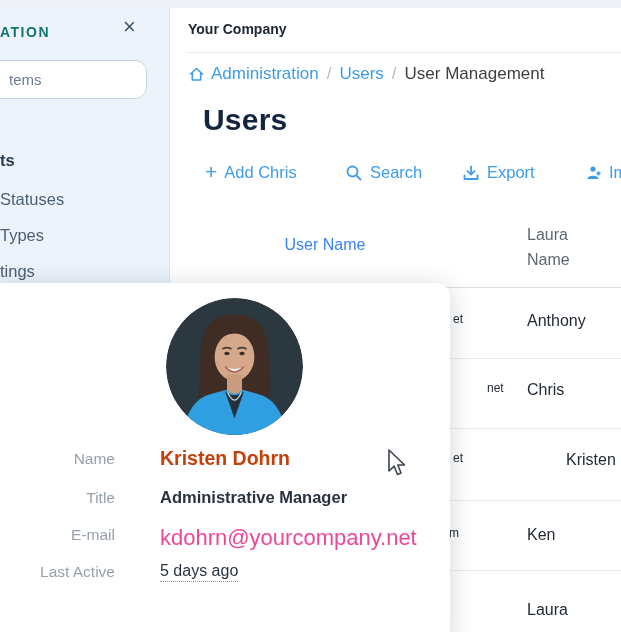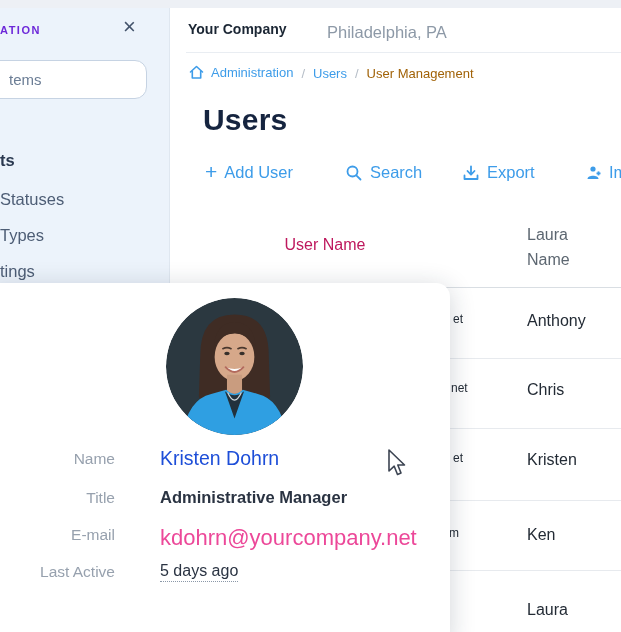--- a/index.html
+++ b/index.html
@@ -5,64 +5,64 @@
   * { margin:0; padding:0; box-sizing:border-box; }
   body { font-family:"Liberation Sans", sans-serif; background:#fff; }
   .app { position:relative; width:621px; height:632px; overflow:hidden; background:#fff; }
   .abs { position:absolute; }
 
   
   .top-strip { left:0; top:0; width:621px; height:8px; background:#edf0f5; }
 
   
   .sidebar { left:0; top:8px; width:170px; height:624px; background:#ecf3fb; border-right:1px solid #dfe7f0; }
-  .sb-title { left:0; top:16px; font-size:11px; font-weight:bold; letter-spacing:1.5px; color:#6d28d9; }
+  .sb-title { left:0; top:16px; font-size:14px; font-weight:bold; letter-spacing:1.5px; color:#0f766e; }
   .sb-close { left:123px; top:8px; font-size:22px; color:#43536b; cursor:pointer; line-height:1; }
   .sb-search { left:-20px; top:52px; width:167px; height:39px; border:1.5px solid #c6d3e3; border-radius:12px;
                background:#fff; padding-left:28px; font-size:15px; color:#6b7d95; outline:none;
                font-family:"Liberation Sans", sans-serif; }
   .sb-item { left:0; font-size:16.5px; color:#4d5d75; cursor:pointer; white-space:nowrap; }
   .sb-item.bold { font-weight:bold; color:#2a3950; }
 
   
   .company { left:188px; top:21px; font-size:14px; font-weight:bold; color:#1b2634; }
   .location { left:327px; top:23px; font-size:16.5px; color:#8d99a7; }
   .hdr-divider { left:186px; top:52px; width:435px; height:1px; background:#e9edf2; }
 
   
-  .breadcrumb { left:188px; top:64px; display:flex; align-items:flex-end; gap:8px; font-size:13px; }
+  .breadcrumb { left:188px; top:64px; display:flex; align-items:flex-end; gap:8px; font-size:17px; }
   .bc-link { color:#3d9ce9; cursor:pointer; display:flex; align-items:center; gap:6px; }
   .bc-sep { color:#b4bcc6; }
-  .bc-current { color:#a16207; }
+  .bc-current { color:#404040; }
 
   .page-title { left:203px; top:103px; font-size:30px; font-weight:800; color:#15243f; letter-spacing:0.2px; }
 
   
   .tb-btn { top:163px; display:flex; align-items:center; gap:7px; color:#3d9ce9; font-size:16.5px; cursor:pointer; white-space:nowrap; }
   .tb-add { left:205px; }
   .tb-search { left:345px; }
   .tb-export { left:462px; }
   .tb-import { left:584px; }
   .plus-glyph { font-size:21px; font-weight:400; line-height:1; margin-top:-2px; }
 
   
-  .th-user { left:240px; top:236px; width:170px; text-align:center; font-size:16px; color:#be185d; }
+  .th-user { left:240px; top:236px; width:170px; text-align:center; font-size:16px; color:#3b82f6; }
   .th-first { left:527px; top:223px; width:55px; font-size:16px; color:#5d6771; line-height:1.55; }
   .t-divider { left:186px; width:435px; height:1px; background:#e7eaee; }
   .t-divider.head { background:#d9dee3; }
   .cell-first { left:527px; font-size:16px; color:#232b35; }
   .cell-frag { font-size:12px; color:#232b35; }
 
   
   .popup { left:-12px; top:283px; width:462px; height:360px; background:#fff;
            border-radius:0 14px 0 0; box-shadow:0 4px 26px rgba(25,39,60,0.20); z-index:5; }
   .avatar { position:absolute; left:178px; top:15px; width:137px; height:137px; border-radius:50%; overflow:hidden; }
   .p-label { position:absolute; left:0; width:127px; text-align:right; font-size:15.5px; color:#97a1ae; }
   .p-value { position:absolute; left:172px; white-space:nowrap; }
-  .p-name { top:164px; font-size:19.5px; font-weight:normal; color:#1d4ed8; }
+  .p-name { top:164px; font-size:19.5px; font-weight:bold; color:#c2410c; }
   .p-title { top:205px; font-size:16.5px; font-weight:600; color:#2a3342; }
   .p-email { top:242px; font-size:22px; color:#ec4899; cursor:pointer; }
   .p-last { top:279px; font-size:16px; font-weight:500; color:#2a3342; border-bottom:1.5px dotted #8b98a8; padding-bottom:1px; cursor:default; }
 
   .cursor { left:386px; top:448px; z-index:10; pointer-events:none; }
 
   svg.icon { display:block; }
 </style>
 </head>
 <body>
@@ -75,42 +75,41 @@
     <div class="abs sb-title">ATION</div>
     <div class="abs sb-close">×</div>
     <input class="abs sb-search" value="tems" style="">
     <div class="abs sb-item bold" style="top:143px;">ts</div>
     <div class="abs sb-item" style="top:182px;">Statuses</div>
     <div class="abs sb-item" style="top:218px;">Types</div>
     <div class="abs sb-item" style="top:254px;">tings</div>
   </div>
 
   <div class="abs company">Your Company</div>
-  <div class="abs location">Philadelphia, PA</div>
   <div class="abs hdr-divider"></div>
 
   <div class="abs breadcrumb">
     <span class="bc-link">
       <svg class="icon" width="17" height="17" viewBox="0 0 17 17">
         <path d="M2.5 8 L8.5 2.5 L14.5 8" fill="none" stroke="#3d9ce9" stroke-width="1.6" stroke-linecap="round" stroke-linejoin="round"></path>
         <path d="M4.3 7.2 V14 H12.7 V7.2" fill="none" stroke="#3d9ce9" stroke-width="1.6" stroke-linecap="round" stroke-linejoin="round"></path>
       </svg>
       <span>Administration</span>
     </span>
     <span class="bc-sep">/</span>
     <span class="bc-link">Users</span>
     <span class="bc-sep">/</span>
     <span class="bc-current">User Management</span>
   </div>
 
   <div class="abs page-title">Users</div>
 
   <div class="abs tb-btn tb-add">
     <span class="plus-glyph">+</span>
-    <span>Add User</span>
+    <span>Add Chris</span>
   </div>
   <div class="abs tb-btn tb-search">
     <svg class="icon" width="18" height="18" viewBox="0 0 18 18">
       <circle cx="7.5" cy="7.5" r="5" fill="none" stroke="#3d9ce9" stroke-width="1.8"></circle>
       <line x1="11.3" y1="11.3" x2="15.5" y2="15.5" stroke="#3d9ce9" stroke-width="1.8" stroke-linecap="round"></line>
     </svg>
     <span>Search</span>
   </div>
   <div class="abs tb-btn tb-export">
     <svg class="icon" width="18" height="18" viewBox="0 0 18 18">
@@ -131,26 +130,26 @@
   </div>
 
   <div class="abs th-user">User Name</div>
   <div class="abs th-first">Laura Name</div>
   <div class="abs t-divider head" style="top:287px;"></div>
 
   <div class="abs cell-frag" style="left:453px; top:312px;">et</div>
   <div class="abs cell-first" style="top:312px;">Anthony</div>
   <div class="abs t-divider" style="top:358px;"></div>
 
-  <div class="abs cell-frag" style="left:451px; top:381px;">net</div>
+  <div class="abs cell-frag" style="left:451px; top:381px;padding-left:36px;">net</div>
   <div class="abs cell-first" style="top:381px;">Chris</div>
   <div class="abs t-divider" style="top:428px;"></div>
 
   <div class="abs cell-frag" style="left:453px; top:451px;">et</div>
-  <div class="abs cell-first" style="top:451px;">Kristen</div>
+  <div class="abs cell-first" style="top:451px;margin-left:39px;">Kristen</div>
   <div class="abs t-divider" style="top:500px;"></div>
 
   <div class="abs cell-frag" style="left:449px; top:526px;">m</div>
   <div class="abs cell-first" style="top:526px;">Ken</div>
   <div class="abs t-divider" style="top:570px;"></div>
 
   <div class="abs cell-first" style="top:601px;">Laura</div>
 
   <div class="abs popup">
     <div class="avatar">

